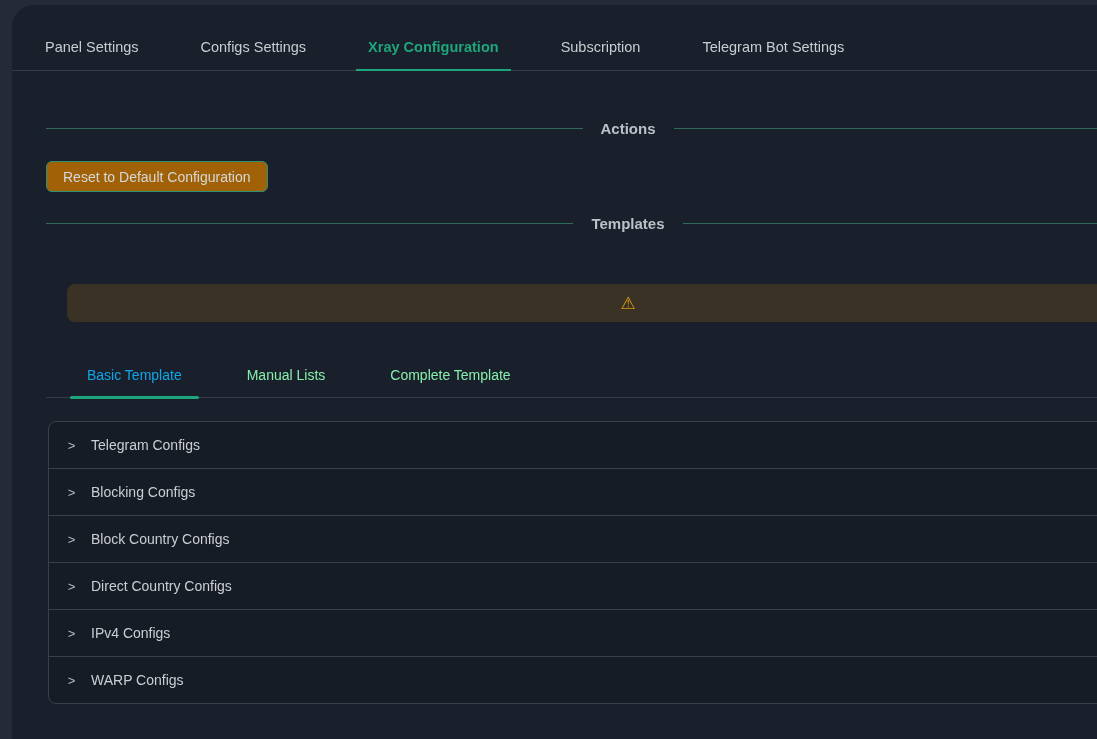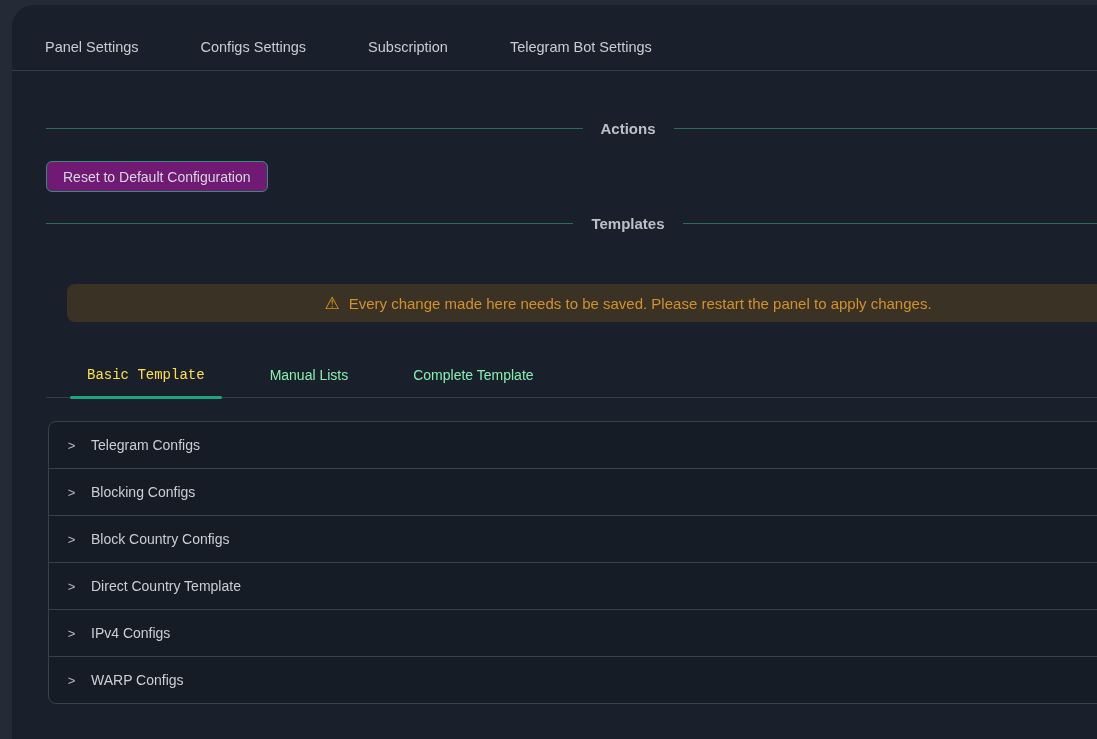--- a/index.html
+++ b/index.html
@@ -36,21 +36,21 @@
     display:flex; align-items:center; gap:18px;
   }
   .divider .line { flex:1; height:1px; background:#2c6b59; }
   .divider-text { font-weight:700; font-size:15px; color:#bcc0c7; white-space:nowrap; }
   .divider-actions { top:112px; }
   .divider-templates { top:207px; }
 
   
   .reset-btn {
     position:absolute; top:156px; left:34px; height:31px; padding:0 16px;
-    background:#701a75; border:1px solid #2e9173; border-radius:6px;
+    background:#a16207; border:1px solid #2e9173; border-radius:6px;
     color:#d5d8db; font-size:14px; font-family:inherit; cursor:pointer;
   }
 
   
   .alert {
     position:absolute; top:279px; left:55px; width:1122px; height:38px;
     background:#3a3224; border-radius:8px;
     display:flex; align-items:center; justify-content:center; gap:9px;
     box-sizing:border-box;
   }
@@ -60,21 +60,21 @@
   
   .sub-tabs {
     position:absolute; top:350px; left:34px; right:0; height:43px;
     border-bottom:1px solid #373d47;
     display:flex; padding-left:24px; gap:31px; box-sizing:border-box;
   }
   .sub-tab {
     padding:0 17px; line-height:41px; font-size:14px; color:#86efac;
     position:relative; cursor:pointer; white-space:nowrap;
   }
-  .sub-tab.active { color:#fde047;font-family:Liberation Mono, monospace; }
+  .sub-tab.active { color:#0ea5e9; }
   .sub-tab.active::after {
     content:""; position:absolute; left:0; right:0; bottom:-2px; height:3px;
     background:#1da57c; border-radius:2px;
   }
 
   
   .accordion {
     position:absolute; top:416px; left:36px; right:34px;
     background:#161c26; border:1px solid #3a4049; border-radius:8px;
     overflow:hidden;
@@ -90,41 +90,41 @@
 </style>
 </head>
 <body>
 
 <div id="screen">
   <div class="card">
 
     <div class="main-tabs">
       <div class="tab">Panel Settings</div>
       <div class="tab">Configs Settings</div>
+      <div class="tab active">Xray Configuration</div>
       <div class="tab">Subscription</div>
       <div class="tab">Telegram Bot Settings</div>
     </div>
 
     <div class="divider divider-actions">
       <span class="line"></span>
       <span class="divider-text">Actions</span>
       <span class="line"></span>
     </div>
 
     <button class="reset-btn">Reset to Default Configuration</button>
 
     <div class="divider divider-templates">
       <span class="line"></span>
       <span class="divider-text">Templates</span>
       <span class="line"></span>
     </div>
 
     <div class="alert">
       <span class="warn-icon">⚠</span>
-      <span class="warn-text">Every change made here needs to be saved. Please restart the panel to apply changes.</span>
     </div>
 
     <div class="sub-tabs">
       <div class="sub-tab active">Basic Template</div>
       <div class="sub-tab">Manual Lists</div>
       <div class="sub-tab">Complete Template</div>
     </div>
 
     <div class="accordion">
       <div class="acc-item">
@@ -134,21 +134,21 @@
       <div class="acc-item">
         <span class="chev">&gt;</span>
         <span>Blocking Configs</span>
       </div>
       <div class="acc-item">
         <span class="chev">&gt;</span>
         <span>Block Country Configs</span>
       </div>
       <div class="acc-item">
         <span class="chev">&gt;</span>
-        <span>Direct Country Template</span>
+        <span>Direct Country Configs</span>
       </div>
       <div class="acc-item">
         <span class="chev">&gt;</span>
         <span>IPv4 Configs</span>
       </div>
       <div class="acc-item">
         <span class="chev">&gt;</span>
         <span>WARP Configs</span>
       </div>
     </div>

